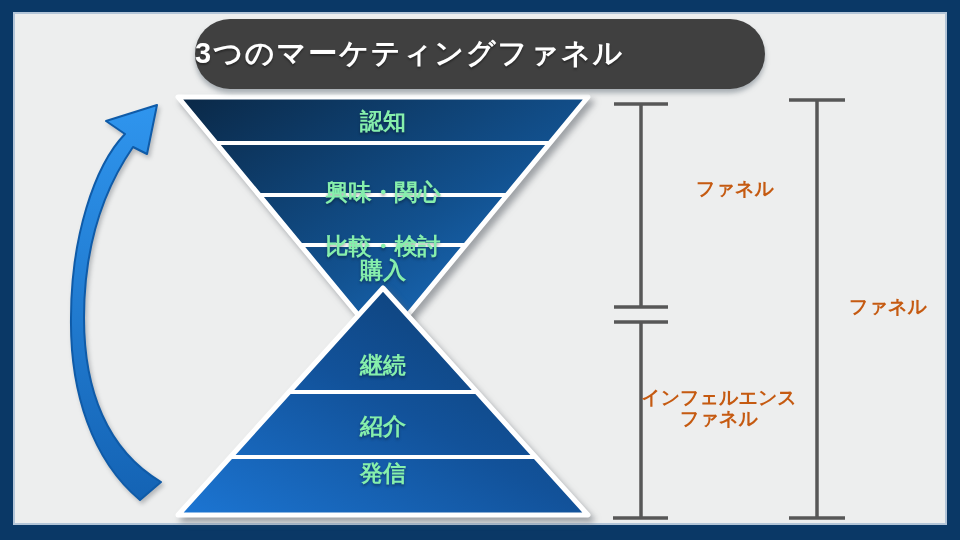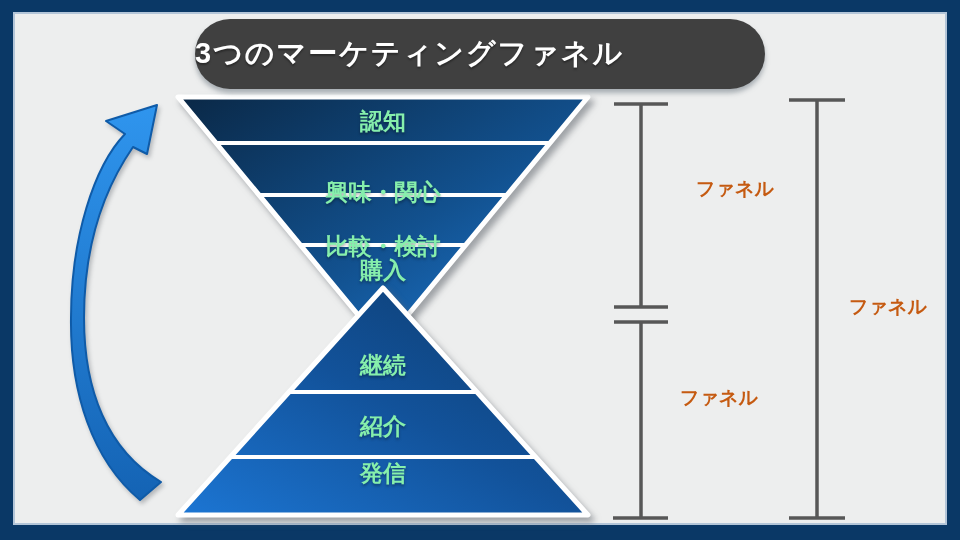--- a/index.html
+++ b/index.html
@@ -124,17 +124,18 @@
 <div class="stage-label" style="top:192px;margin-top:41px;">比較・検討</div>
 <div class="stage-label" style="top:257px;">購入</div>
 <div class="stage-label" style="top:352px;">継続</div>
 <div class="stage-label" style="top:413px;">紹介</div>
 <div class="stage-label" style="top:460px;">発信</div>
 
 <div class="annot" style="left:655px;top:178px;width:160px;">
   <div>ファネル</div>
 </div>
 <div class="annot" style="left:629px;top:387px;width:180px;">
+  <div>インフェルエンス</div>
   <div>ファネル</div>
 </div>
 <div class="annot" style="left:828px;top:296px;width:120px;">
   <div>ファネル</div>
 </div>
 
 </body></html>

